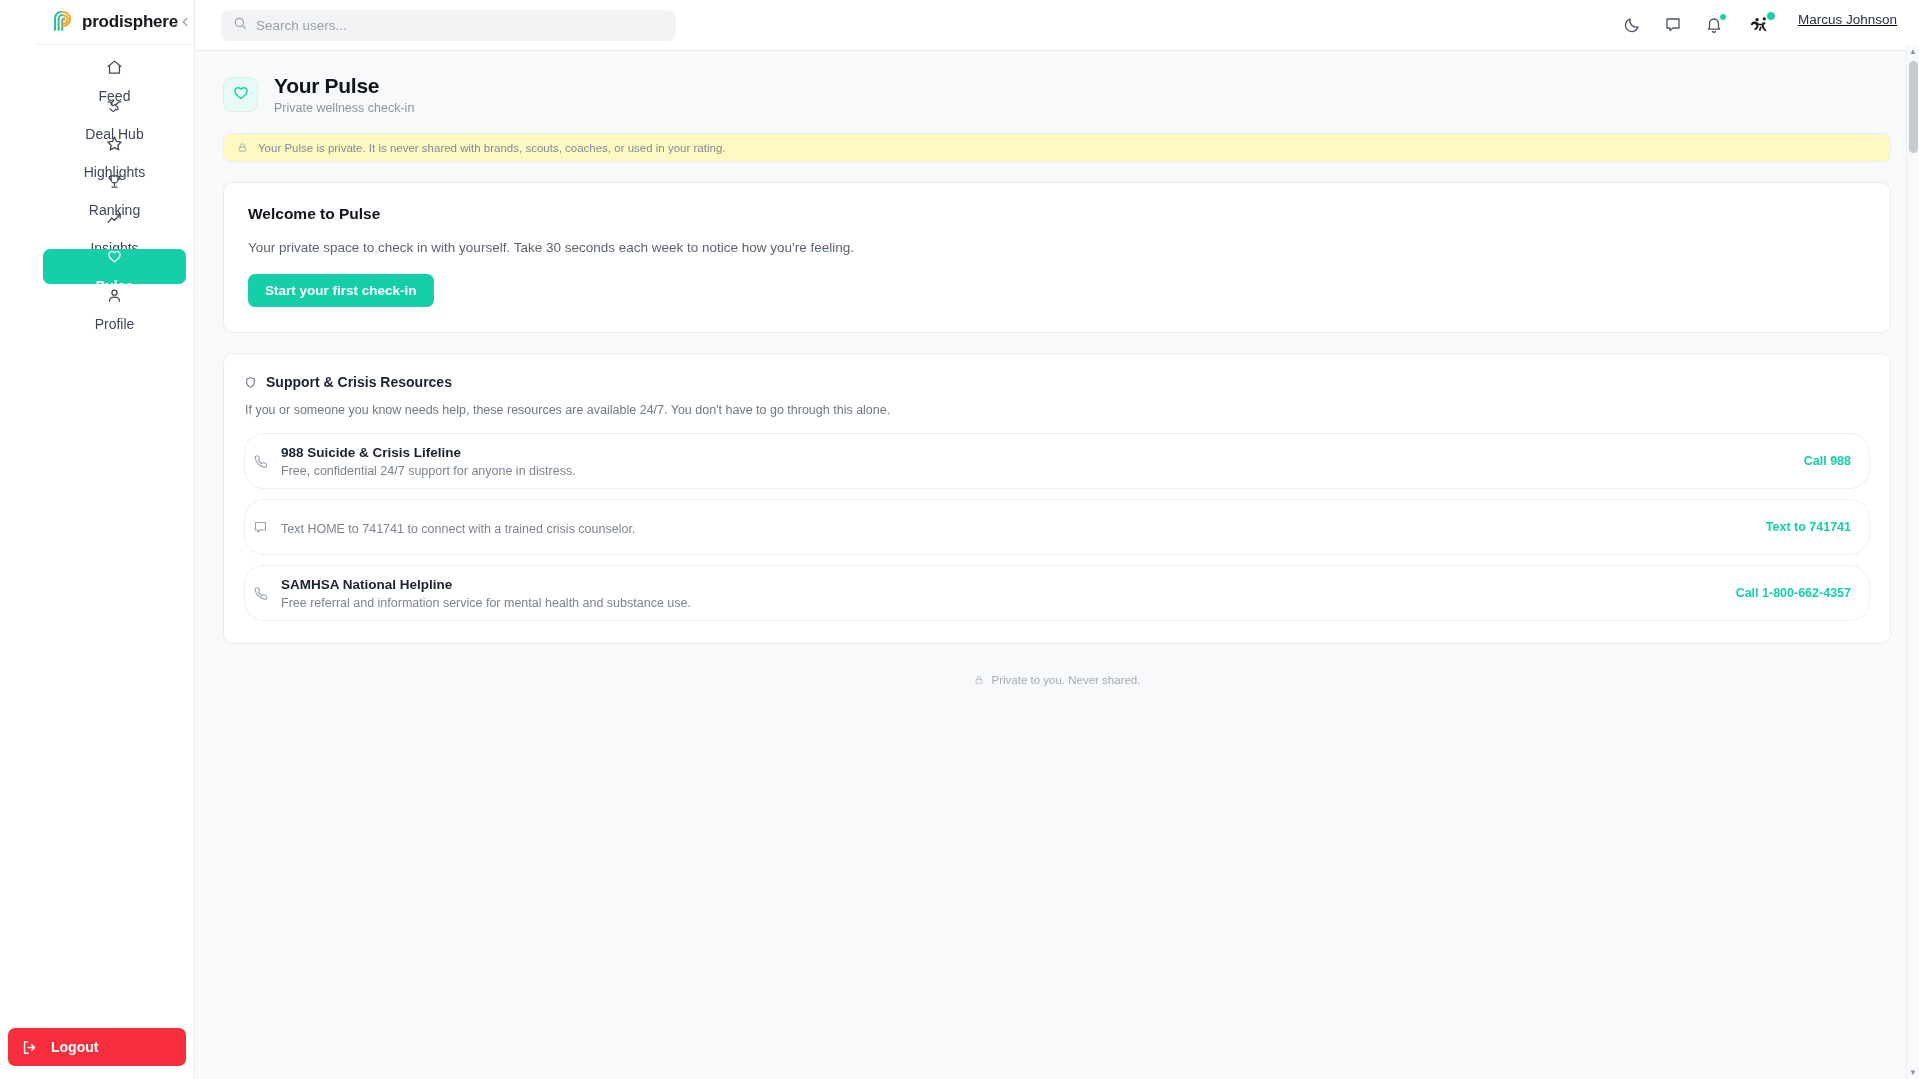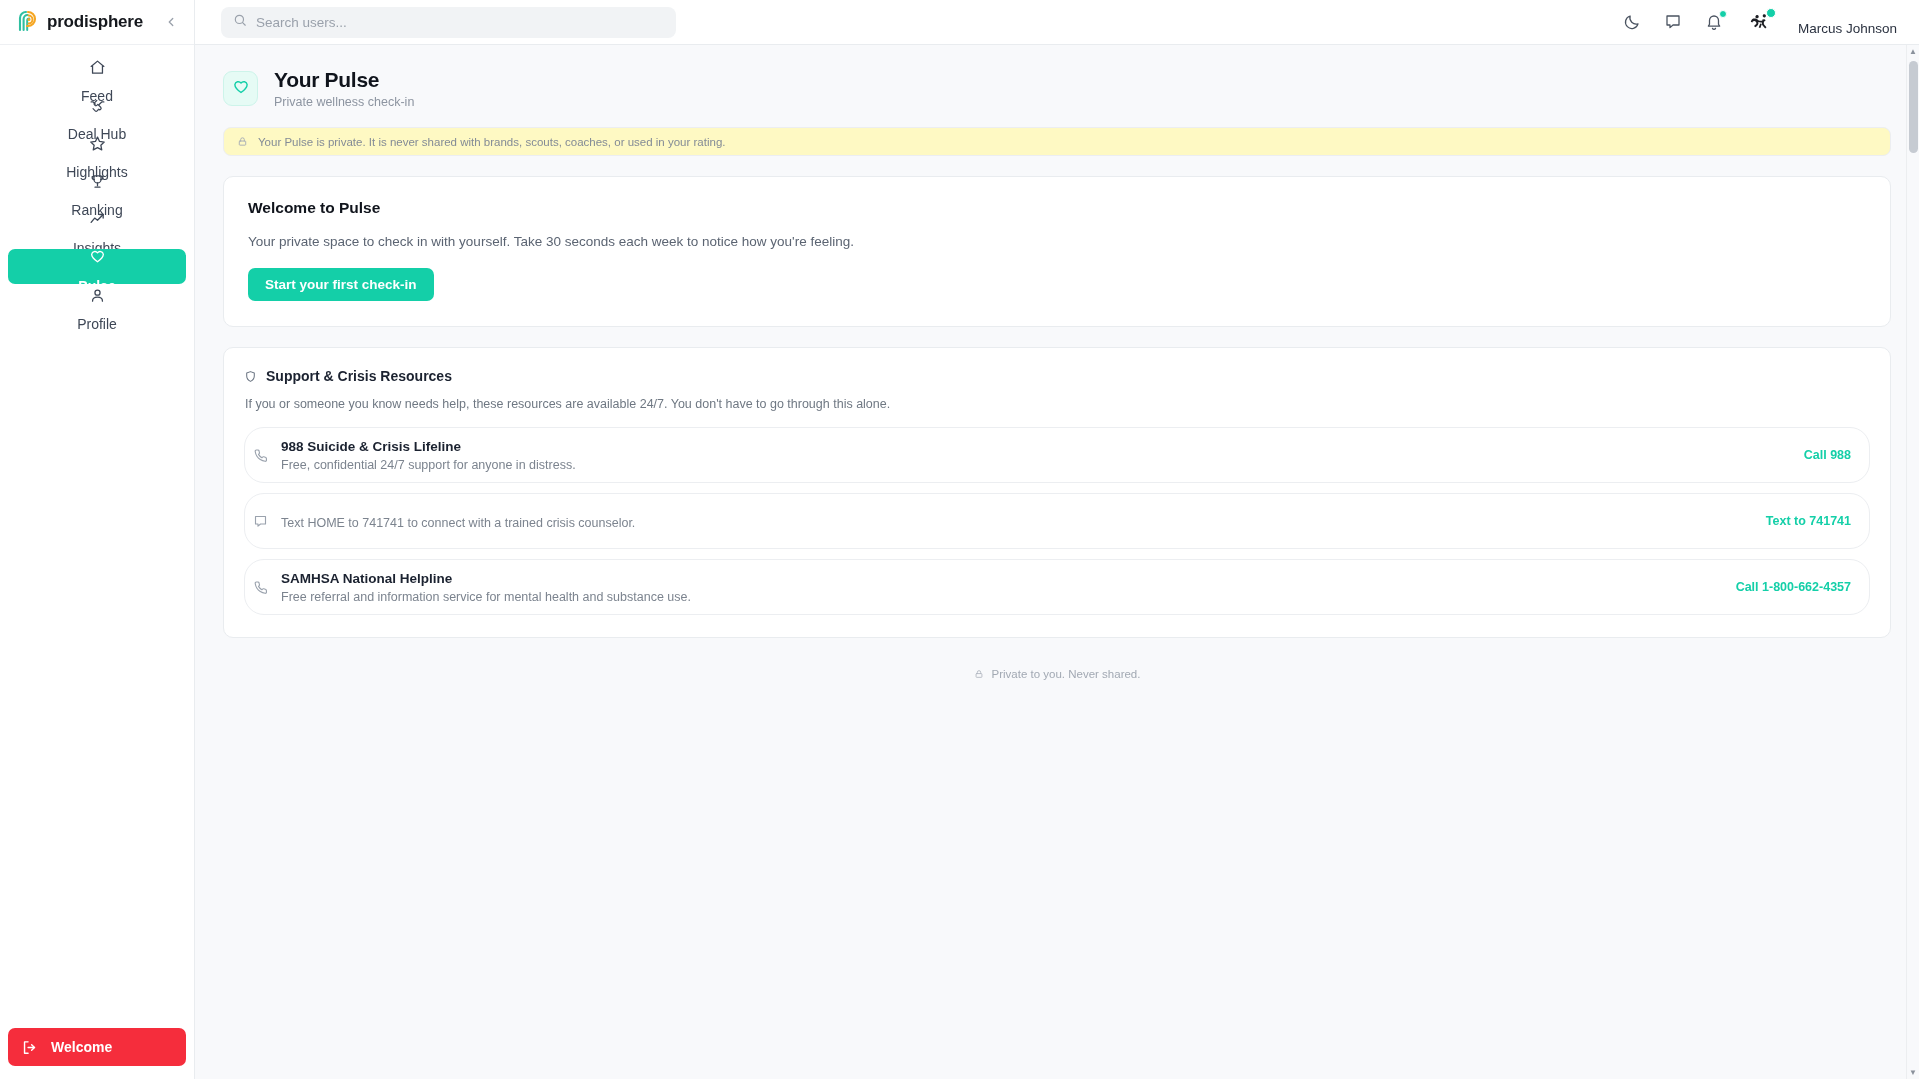--- a/index.html
+++ b/index.html
@@ -12,20 +12,21 @@
   body { display: flex; }
 
   
   .sidebar {
     width: 195px; height: 1079px;
     background: #ffffff;
     border-right: 1px solid #e9ecef;
     display: flex; flex-direction: column;
     flex-shrink: 0;
     position: relative;
+    padding-left: 35px;
   }
   .sidebar-top {
     height: 45px;
     display: flex; align-items: center;
     padding: 0 14px 0 16px;
     border-bottom: 1px solid #eef0f3;
     justify-content: space-between;
   }
   .brand { display: flex; align-items: center; gap: 7px; }
   .brand-logo { width: 24px; height: 24px; display:block; }
@@ -61,21 +62,21 @@
     background: #f52d3c; color: #ffffff;
     border-radius: 7px; font-size: 14px; font-weight: 700;
     cursor: pointer;
   }
   .logout-btn .ico { width: 17px; height: 17px; display:flex; align-items:center; justify-content:center; }
 
   
   .main { flex: 1; height: 1079px; display: flex; flex-direction: column; position: relative; }
 
   .topbar {
-    height: 45px; background: #ffffff;
+    height: 51px; background: #ffffff;
     border-bottom: 1px solid #e9ecef;
     display: flex; align-items: center;
     padding: 0 22px 0 22px;
     flex-shrink: 0;
   }
   .search-box {
     width: 455px; height: 31px;
     background: #f1f3f5; border-radius: 8px;
     display: flex; align-items: center; gap: 9px;
     padding: 0 12px;
@@ -95,21 +96,21 @@
   .icon-btn {
     width: 20px; height: 20px; color: #4a5360;
     display: flex; align-items: center; justify-content: center;
     cursor: pointer; position: relative;
   }
   .dot-badge {
     position: absolute; top: -2px; right: -3px;
     width: 8px; height: 8px; border-radius: 50%;
     background: #14cfa8; border: 1.5px solid #fff;
   }
-  .user-chip { display: flex; align-items: flex-end; gap: 24px; cursor: pointer; margin-left: 2px;}
+  .user-chip { display: flex; align-items: flex-start; gap: 24px; cursor: pointer; margin-left: 2px; text-decoration: underline;}
   .avatar-wrap { position: relative; width: 27px; height: 27px; }
   .avatar {
     width: 27px; height: 27px; border-radius: 50%;
     background: #ffffff; overflow: hidden;
     display: block;
   }
   .avatar-dot {
     position: absolute; top: -1px; right: -2px;
     width: 10px; height: 10px; border-radius: 50%;
     background: #14cfa8; border: 1.5px solid #fff;
@@ -315,21 +316,21 @@
 
   <div class="logout-wrap">
     <div class="logout-btn">
       <span class="ico">
         <svg width="17" height="17" viewBox="0 0 24 24" fill="none" stroke="currentColor" stroke-width="2" stroke-linecap="round" stroke-linejoin="round">
             <path d="M10 4H5v16h5"></path>
             <polyline points="15 8 19 12 15 16"></polyline>
             <line x1="19" y1="12" x2="10" y2="12"></line>
           </svg>
       </span>
-      <span>Welcome</span>
+      <span>Logout</span>
     </div>
   </div>
 </aside>
 
 <div class="main">
 
   <header class="topbar">
     <div class="search-box">
       <span>
         <svg width="14" height="14" viewBox="0 0 24 24" fill="none" stroke="#9aa1ab" stroke-width="2" stroke-linecap="round">

